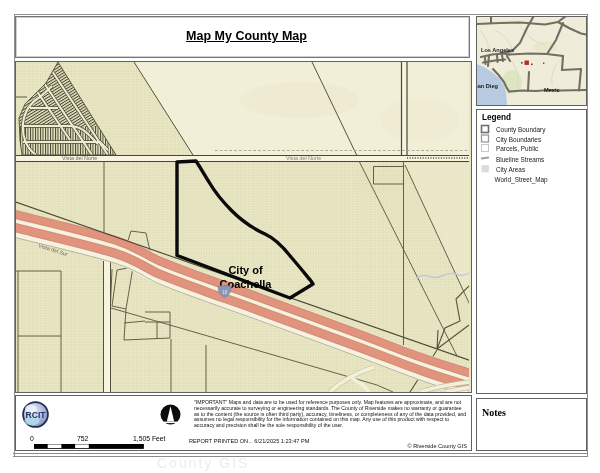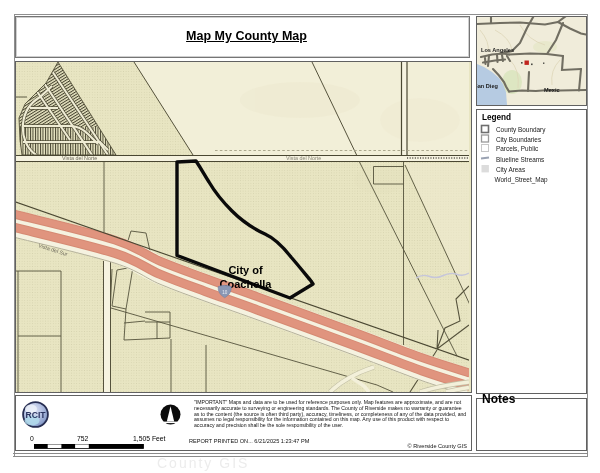--- a/index.html
+++ b/index.html
@@ -252,21 +252,21 @@
   <text x="19" y="51.5" font-size="6.4" fill="#1a1a1a" font-family="Liberation Sans, sans-serif">Blueline Streams</text>
 
   <rect x="4.5" y="55" width="7.4" height="7.4" fill="#dcdcdc"></rect>
   <text x="19" y="62" font-size="6.4" fill="#1a1a1a" font-family="Liberation Sans, sans-serif">City Areas</text>
 
   <text x="17.5" y="72" font-size="6.4" fill="#1a1a1a" font-family="Liberation Sans, sans-serif">World_Street_Map</text>
 </svg>
 
 <div class="abs" style="left:476px;top:398px;width:109px;height:51px;border:1px solid #616161;background:#fff;"></div>
 
-<div class="abs" style="left:482px;top:392px;font-size:12px;font-weight:bold;color:#000;">Notes</div>
+<div class="abs" style="left:482px;top:407px;font-size:10px;font-weight:bold;color:#000;font-family:Liberation Serif, serif;">Notes</div>
 
 <div class="abs" style="left:15px;top:395px;width:455px;height:54px;border:1px solid #616161;background:#fff;"></div>
 
 <svg class="abs" style="left:22px;top:401px;" width="27" height="27" viewBox="0 0 27 27">
   <defs>
     <radialGradient id="glb" cx="40%" cy="35%" r="75%">
       <stop offset="0%" stop-color="#e8ecf8"></stop>
       <stop offset="45%" stop-color="#b8c4e4"></stop>
       <stop offset="80%" stop-color="#8ca0cc"></stop>
       <stop offset="100%" stop-color="#5a6a9a"></stop>

